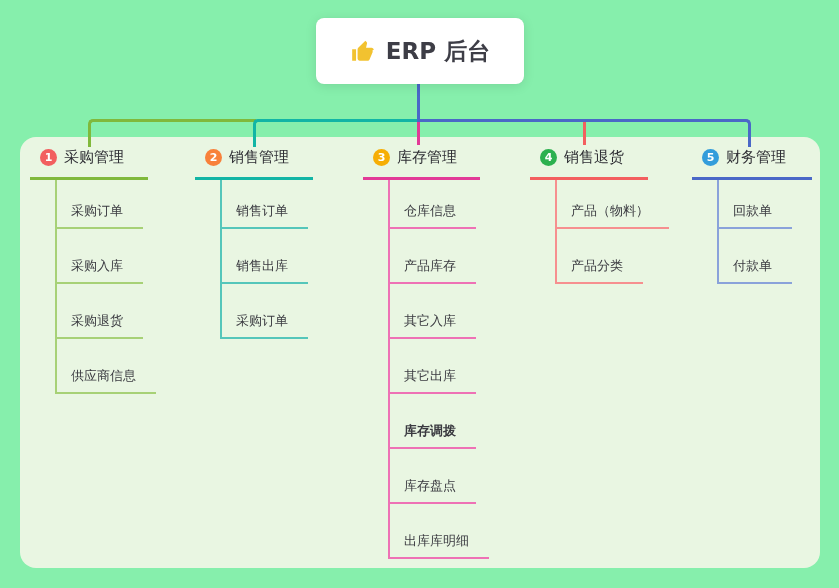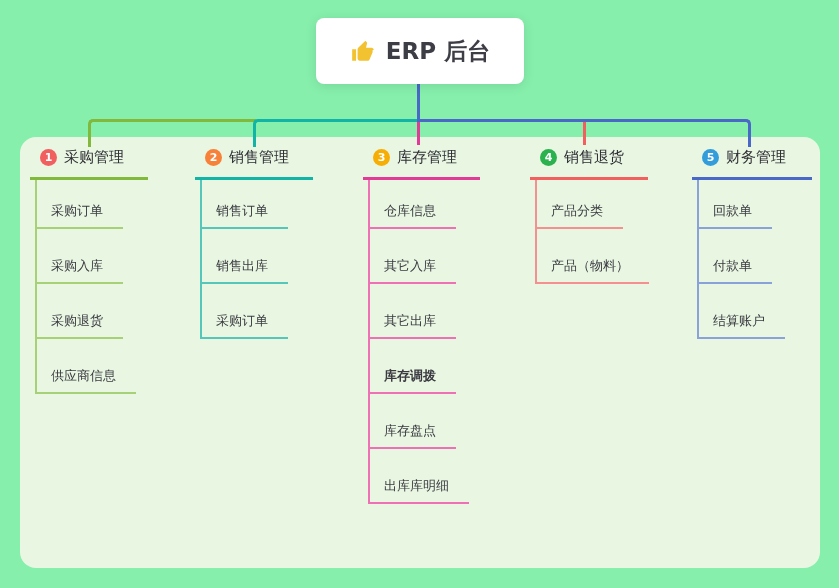--- a/index.html
+++ b/index.html
@@ -22,21 +22,21 @@
   .branch{position:absolute;top:146px;z-index:2;}
   .branch-header{
     box-sizing:border-box;height:34px;padding:0 0 9px 10px;border-bottom:3px solid;
     display:flex;align-items:center;gap:7px;white-space:nowrap;
   }
   .badge{
     width:17px;height:17px;border-radius:50%;color:#fff;font-size:11px;font-weight:bold;
     display:flex;align-items:center;justify-content:center;flex:none;line-height:1;
   }
   .branch-title{font-size:15px;color:#2e2e34;}
-  .children{margin-left:5px;border-left:2px solid;width:fit-content;}
+  .children{margin-left:25px;border-left:2px solid;width:fit-content;}
   .child-row{height:55px;display:flex;align-items:flex-end;}
   .child-row:first-child{height:49px;}
   .child-node{
     display:inline-block;border-bottom:2px solid;padding:0 20px 7px 14px;
     font-size:13px;color:#3a3a40;white-space:nowrap;
   }
 </style>
 </head>
 <body>
 
@@ -102,20 +102,23 @@
       <div class="branch" style="left: 363px;">
         <div class="branch-header" style="width: 117px; border-bottom-color: rgb(226, 58, 151);">
           <span class="badge" style="background: rgb(246, 174, 5);">3</span>
           <span class="branch-title">库存管理</span>
         </div>
         <div class="children" style="border-left-color: rgb(238, 113, 181);">
           <div class="child-row">
             <span class="child-node" style="border-bottom-color: rgb(238, 113, 181);">仓库信息</span>
           </div>
           <div class="child-row">
+            <span class="child-node" style="border-bottom-color: rgb(238, 113, 181);">产品库存</span>
+          </div>
+          <div class="child-row">
             <span class="child-node" style="border-bottom-color: rgb(238, 113, 181);">其它入库</span>
           </div>
           <div class="child-row">
             <span class="child-node" style="border-bottom-color: rgb(238, 113, 181);">其它出库</span>
           </div>
           <div class="child-row">
             <span class="child-node" style="border-bottom-color: rgb(238, 113, 181); font-weight: bold;">库存调拨</span>
           </div>
           <div class="child-row">
             <span class="child-node" style="border-bottom-color: rgb(238, 113, 181);">库存盘点</span>
@@ -125,38 +128,35 @@
           </div>
         </div>
       </div>
       <div class="branch" style="left: 530px;">
         <div class="branch-header" style="width: 118px; border-bottom-color: rgb(243, 95, 95);">
           <span class="badge" style="background: rgb(44, 177, 79);">4</span>
           <span class="branch-title">销售退货</span>
         </div>
         <div class="children" style="border-left-color: rgb(246, 143, 143);">
           <div class="child-row">
-            <span class="child-node" style="border-bottom-color: rgb(246, 143, 143);">产品分类</span>
+            <span class="child-node" style="border-bottom-color: rgb(246, 143, 143);">产品（物料）</span>
           </div>
           <div class="child-row">
-            <span class="child-node" style="border-bottom-color: rgb(246, 143, 143);">产品（物料）</span>
+            <span class="child-node" style="border-bottom-color: rgb(246, 143, 143);">产品分类</span>
           </div>
         </div>
       </div>
       <div class="branch" style="left: 692px;">
         <div class="branch-header" style="width: 120px; border-bottom-color: rgb(74, 104, 199);">
           <span class="badge" style="background: rgb(51, 157, 219);">5</span>
           <span class="branch-title">财务管理</span>
         </div>
         <div class="children" style="border-left-color: rgb(138, 162, 218);">
           <div class="child-row">
             <span class="child-node" style="border-bottom-color: rgb(138, 162, 218);">回款单</span>
           </div>
           <div class="child-row">
             <span class="child-node" style="border-bottom-color: rgb(138, 162, 218); text-align: right;">付款单</span>
           </div>
-          <div class="child-row">
-            <span class="child-node" style="border-bottom-color: rgb(138, 162, 218);">结算账户</span>
-          </div>
         </div>
       </div>
     </div>
 </div>
 
 </body></html>

